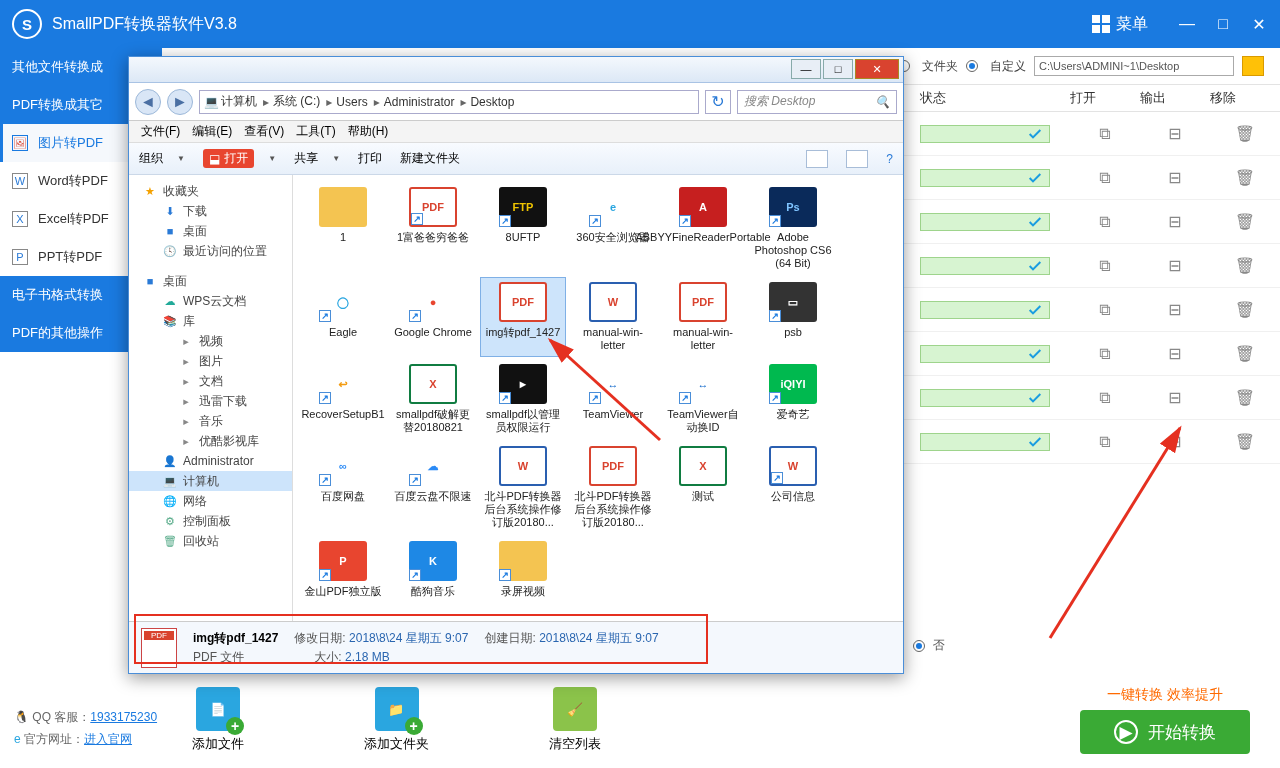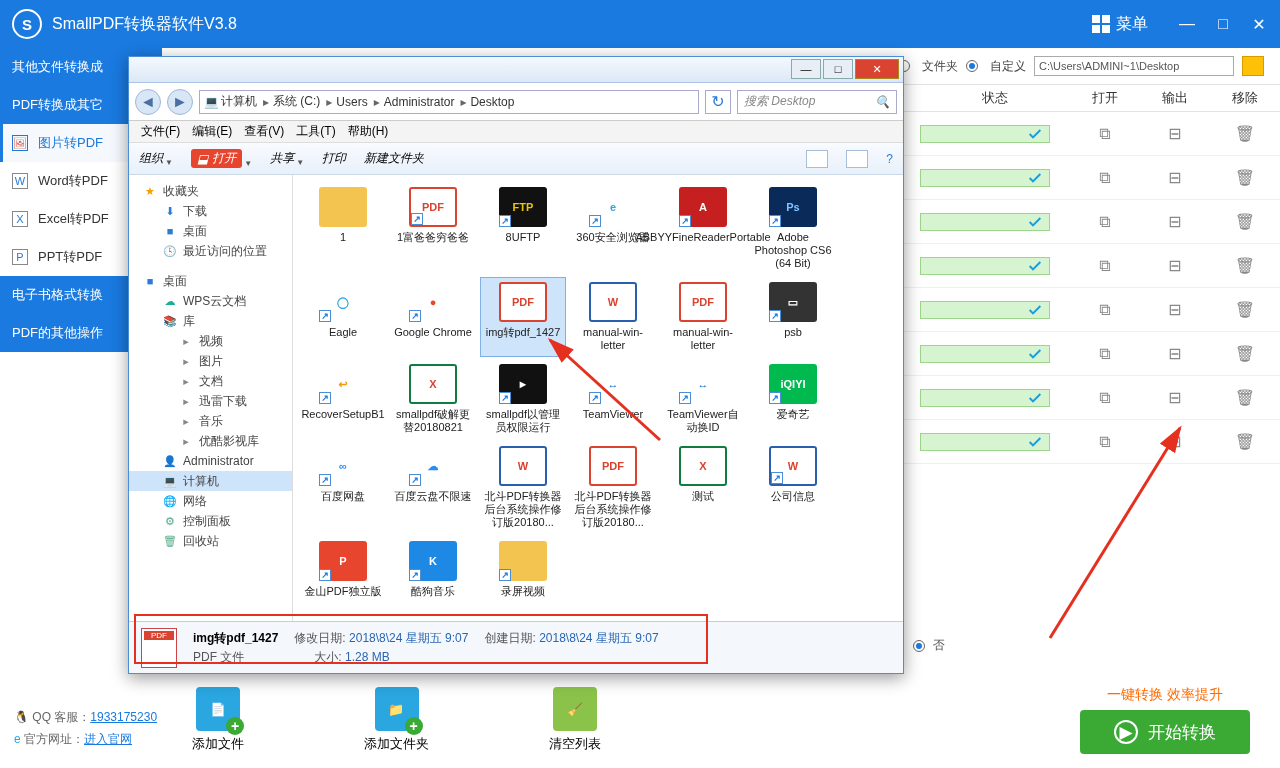--- a/index.html
+++ b/index.html
@@ -26,21 +26,21 @@
 .settings-bar { position:absolute; left:162px; top:48px; right:0; height:36px; display:flex; align-items:center; padding:0 16px; gap:8px; font-size:12px; color:#444; }
 .settings-bar .sp { flex:1; }
 .radio-dot { width:12px; height:12px; border:1px solid #666; border-radius:50%; display:inline-flex; align-items:center; justify-content:center; margin-right:4px; }
 .radio-dot.on::after { content:""; width:6px; height:6px; background:#1a7ae0; border-radius:50%; }
 .path-box { width:200px; height:20px; border:1px solid #aaa; background:#fff; font-size:11px; padding:0 4px; color:#555; font-family:Consolas,monospace; display:flex; align-items:center; }
 .browse-btn { width:22px; height:20px; background:#ffc107; border:1px solid #d99a00; cursor:pointer; }
 
 
 .tbl-header { position:absolute; left:162px; top:84px; right:0; height:28px; border-top:1px solid #e3e3e3; border-bottom:1px solid #e3e3e3; display:flex; align-items:center; font-size:13px; color:#333; }
 .col-name { flex:1; padding-left:28px; }
-.col-st,.col-op,.col-out,.col-del { width:70px; text-align:center; }
+.col-st,.col-op,.col-out,.col-del { width:70px; }
 .tbl-header .col-st { width:150px; }
 
 
 .rows { position:absolute; left:162px; top:112px; right:0; }
 .row { height:44px; display:flex; align-items:center; border-bottom:1px solid #f0f0f0; }
 .row .col-name { display:flex; align-items:center; gap:8px; }
 .row .col-st { width:150px; display:flex; align-items:center; }
 .row .col-op,.row .col-out,.row .col-del { width:70px; display:flex; justify-content:center; color:#888; font-size:16px; cursor:pointer; }
 .progress { height:18px; background:#d7f4d1; border:1px solid #9ed48c; width:130px; position:relative; display:flex; align-items:center; justify-content:flex-end; padding-right:6px; }
 .progress svg { width:16px; height:16px; }
@@ -74,21 +74,21 @@
 .breadcrumb { flex:1; height:24px; border:1px solid #aac; background:#fff; display:flex; align-items:center; font-size:12px; color:#333; padding:0 4px; gap:2px; }
 .crumb { display:flex; align-items:center; gap:4px; cursor:pointer; }
 .crumb::after { content:"▸"; color:#666; margin:0 2px; }
 .crumb:last-child::after { content:""; }
 .refresh-btn { width:26px; height:24px; border:1px solid #aac; background:#fff; display:flex; align-items:center; justify-content:center; color:#2a7ad6; cursor:pointer; }
 .search-box { width:160px; height:24px; border:1px solid #aac; background:#fff; display:flex; align-items:center; padding:0 6px; color:#888; font-size:12px; font-style:italic; }
 .search-box .sp { flex:1; }
 .ex-menu { height:22px; display:flex; align-items:center; padding:0 8px; gap:4px; font-size:12px; border-bottom:1px solid #ddd; background:#f4f4f4; }
 .ex-menu span { padding:0 4px; cursor:pointer; }
 .ex-toolbar { height:32px; display:flex; align-items:center; padding:0 10px; gap:18px; font-size:12px; background:linear-gradient(#f8fbff,#e8f0fa); border-bottom:1px solid #cbd8e8; }
-.ex-tool { display:flex; align-items:flex-end; gap:0; cursor:pointer;font-style:italic; }
+.ex-tool { display:flex; align-items:center; gap:12px; cursor:pointer; }
 .ex-tool .drop { font-size:8px; color:#555; margin-left:2px; }
 .open-pill { background:#e8452f; color:#fff; padding:1px 6px; border-radius:3px; display:flex; align-items:center; gap:4px; }
 .ex-toolbar .sp { flex:1; }
 .view-icn { width:22px; height:18px; border:1px solid #a8bdd8; background:#fff; cursor:pointer; }
 .ex-body { flex:1; display:flex; overflow:hidden; }
 .ex-side { width:164px; border-right:1px solid #ddd; padding:6px 0; overflow:hidden; font-size:12px; }
 .ex-cat { padding:2px 0 2px 14px; color:#444; display:flex; align-items:center; gap:6px; cursor:pointer; height:20px; }
 .ex-cat.l2 { padding-left:34px; }
 .ex-cat.l3 { padding-left:50px; }
 .ex-cat.sel { background:#cde4fb; }
@@ -566,21 +566,21 @@
   <div class="ex-detail">
     <div class="det-icon"></div>
     <div class="det-info">
       <div class="det-row1">
         <b>img转pdf_1427</b>
         <span><span class="det-lbl">修改日期:</span> <span class="det-val">2018\8\24 星期五 9:07</span></span>
         <span><span class="det-lbl">创建日期:</span> <span class="det-val">2018\8\24 星期五 9:07</span></span>
       </div>
       <div class="det-row1">
         <span class="det-lbl">PDF 文件</span>
-        <span style="margin-left:54px"><span class="det-lbl">大小:</span> <span class="det-val">1.28 MB</span></span>
+        <span style="margin-left:54px"><span class="det-lbl">大小:</span> <span class="det-val">2.18 MB</span></span>
       </div>
     </div>
   </div>
 </div>
 
 <div class="red-box" style="left:134px; top:614px; width:574px; height:50px;"></div>
 <svg class="arrow-svg" style="left:540px; top:330px; width:130px; height:120px;">
   <defs>
       <marker id="ah1" markerWidth="10" markerHeight="10" refX="8" refY="3" orient="auto">
         <path d="M0,0 L0,6 L9,3 z" fill="#e53020"></path>

